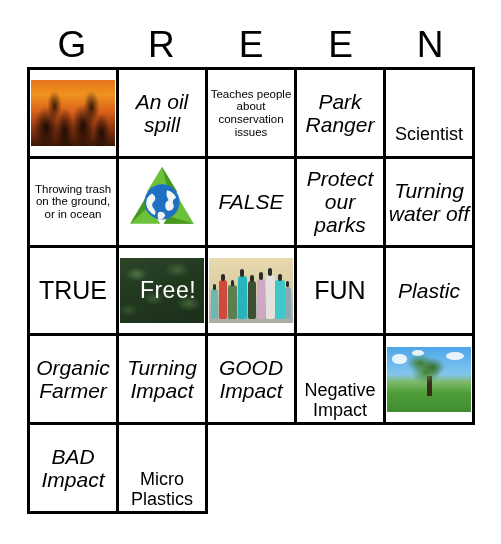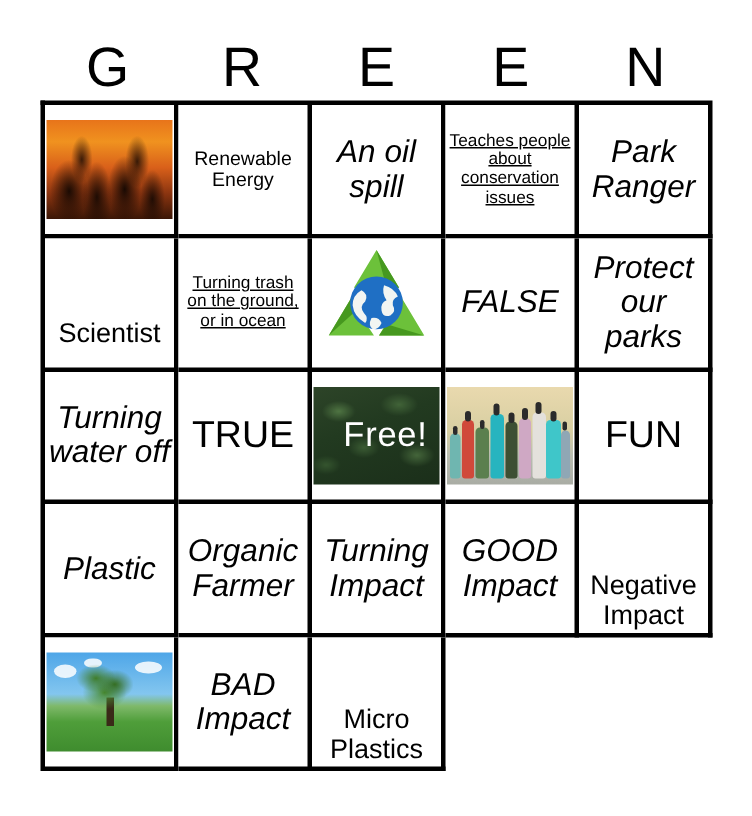--- a/index.html
+++ b/index.html
@@ -71,21 +71,21 @@
     line-height: 1.1;
     word-wrap: break-word;
     padding: 0 1px;
     box-sizing: border-box;
   }
   
   .t-xl  { font-size: 25px; }
   .t-lg  { font-size: 21px; font-style: italic; }
   .t-md  { font-size: 18px; margin-top: 43px; }
   .t-sm  { font-size: 13px; }
-  .t-xs  { font-size: 11.5px; text-decoration: underline; }
+  .t-xs  { font-size: 11.5px; }
 
   
   .pic {
     width: 100%;
     height: 78%;
     position: relative;
     overflow: hidden;
   }
 
   
@@ -189,36 +189,33 @@
       <div class="header-letter">E</div>
       <div class="header-letter">E</div>
       <div class="header-letter">N</div>
     </div>
 
   <div class="grid">
       <div class="cell">
         <div class="pic img-fire"></div>
       </div>
       <div class="cell">
-        <span class="cell-text t-sm">Renewable Energy</span>
-      </div>
-      <div class="cell">
         <span class="cell-text t-lg">An oil spill</span>
       </div>
       <div class="cell">
         <span class="cell-text t-xs">Teaches people about conservation issues</span>
       </div>
       <div class="cell">
         <span class="cell-text t-lg">Park Ranger</span>
       </div>
       <div class="cell">
         <span class="cell-text t-md">Scientist</span>
       </div>
       <div class="cell">
-        <span class="cell-text t-xs">Turning trash on the ground, or in ocean</span>
+        <span class="cell-text t-xs">Throwing trash on the ground, or in ocean</span>
       </div>
       <div class="cell">
         <div class="img-recycle"><svg viewBox="0 0 100 100" width="100%" height="100%" preserveAspectRatio="xMidYMid meet">
             <g>
               <path d="M50 8 L68 38 L56 38 L56 52 L44 52 L44 38 L32 38 Z" fill="#6cc13a"></path>
               <path d="M50 8 L68 38 L58 38 Z" fill="#46981f"></path>
               <path d="M12 76 L30 46 L36 56 L48 49 L54 60 L42 67 L48 76 Z" fill="#6cc13a"></path>
               <path d="M12 76 L30 46 L35 55 Z" fill="#46981f"></path>
               <path d="M88 76 L52 76 L58 66 L46 59 L52 48 L64 55 L70 46 Z" fill="#6cc13a"></path>
               <path d="M88 76 L52 76 L58 67 Z" fill="#46981f"></path>

